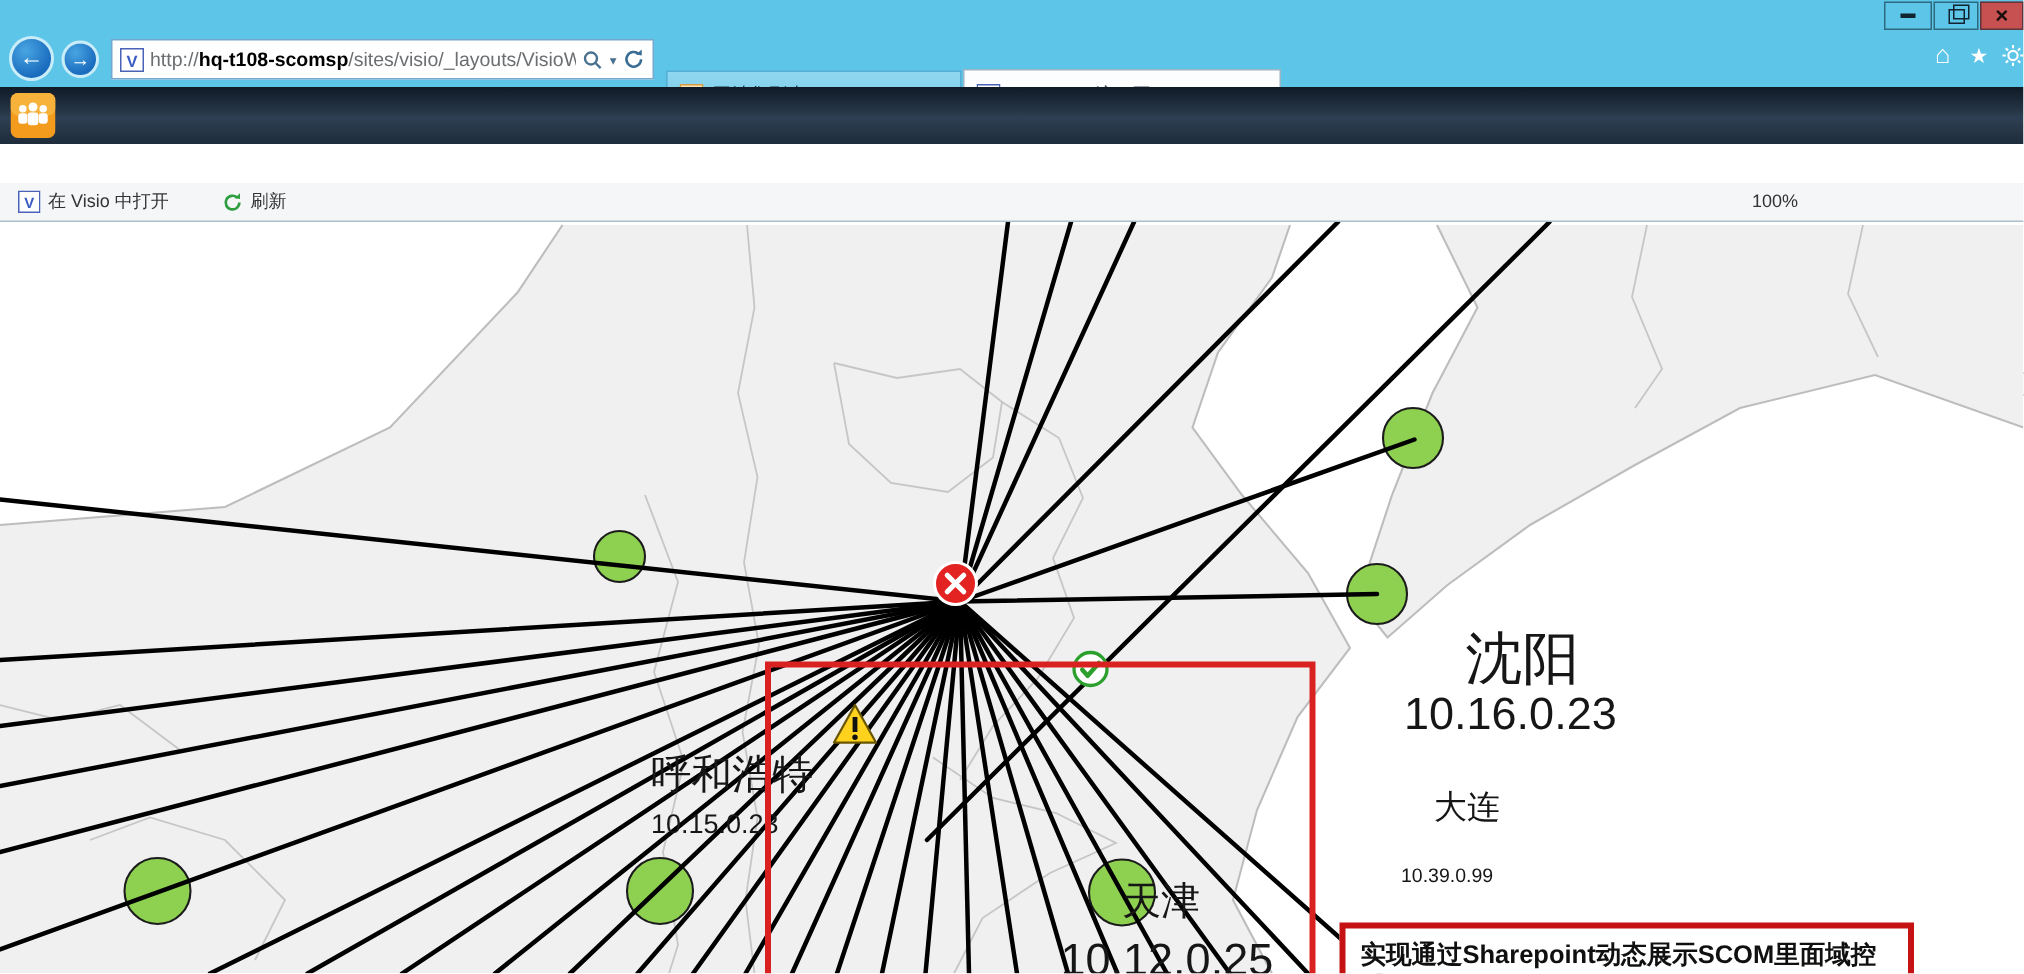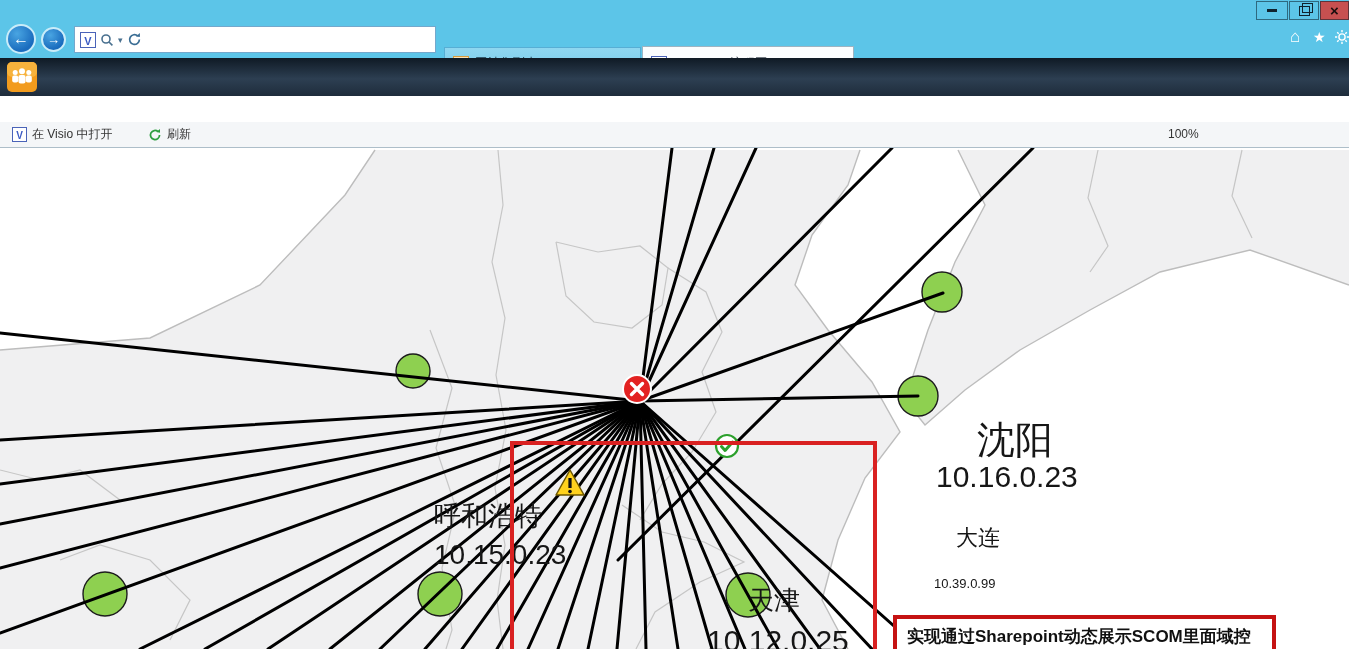--- a/index.html
+++ b/index.html
@@ -83,20 +83,21 @@
     </div>
     <div class="navcirc" style="left:41px;top:5px;width:25px;height:25px;font-size:13px;">
       <span>→</span>
     </div>
 
     <div class="addressbar" style="top:4px;">
       <svg width="16" height="16">
         <rect x="0.5" y="0.5" width="15" height="15" fill="#fff" stroke="#4a63b8"></rect>
         <text x="8" y="12.5" font-size="11" font-weight="bold" fill="#3b5bc4" text-anchor="middle" font-family="Liberation Sans,sans-serif">V</text>
       </svg>
+      <div class="urltext"><span>http://</span><b>hq-t108-scomsp</b><span>/sites/visio/_layouts/VisioW</span></div>
       <svg width="14" height="14">
         <circle cx="6" cy="6" r="4" fill="none" stroke="#49708f" stroke-width="1.6"></circle>
         <path d="M9 9l3.4 3.4" stroke="#49708f" stroke-width="1.6"></path>
       </svg>
       <span style="font-size:9px;color:#49708f;">▾</span>
       <svg width="15" height="15" viewBox="0 0 16 16">
         <path d="M13.2 8a5.2 5.2 0 1 1-1.7-3.8" fill="none" stroke="#3a6d94" stroke-width="1.8"></path>
         <path d="M13.7 1v4.4l-4.2-.7z" fill="#3a6d94"></path>
       </svg>
     </div>
@@ -300,21 +301,21 @@
           <polygon points="570,470 584,495 556,495" fill="#ffd21e" stroke="#6b5600" stroke-width="1.5" stroke-linejoin="round"></polygon>
           <rect x="568.4" y="478" width="3.2" height="10" fill="#111"></rect>
           <circle cx="570" cy="491.5" r="1.8" fill="#111"></circle>
         </g>
       </g>
     </svg>
 
     
 
     <div class="mlabel" style="left:434px;top:354px;font-size:27px;">呼和浩特</div>
-    <div class="mlabel" style="left:434px;top:392px;font-size:28px;">10.15.0.23</div>
+    <div class="mlabel" style="left:434px;top:392px;font-size:18px;">10.15.0.23</div>
 
     <div class="mlabel" style="left:977px;top:272px;font-size:38px;">沈阳</div>
     <div class="mlabel" style="left:936px;top:312px;font-size:30px;">10.16.0.23</div>
 
     <div class="mlabel" style="left:956px;top:378px;font-size:22px;">大连</div>
     <div class="mlabel" style="left:934px;top:429px;font-size:13px;">10.39.0.99</div>
 
     <div class="mlabel" style="left:748px;top:438px;font-size:26px;">天津</div>
     <div class="mlabel" style="left:707px;top:476px;font-size:30px;">10.12.0.25</div>
 

